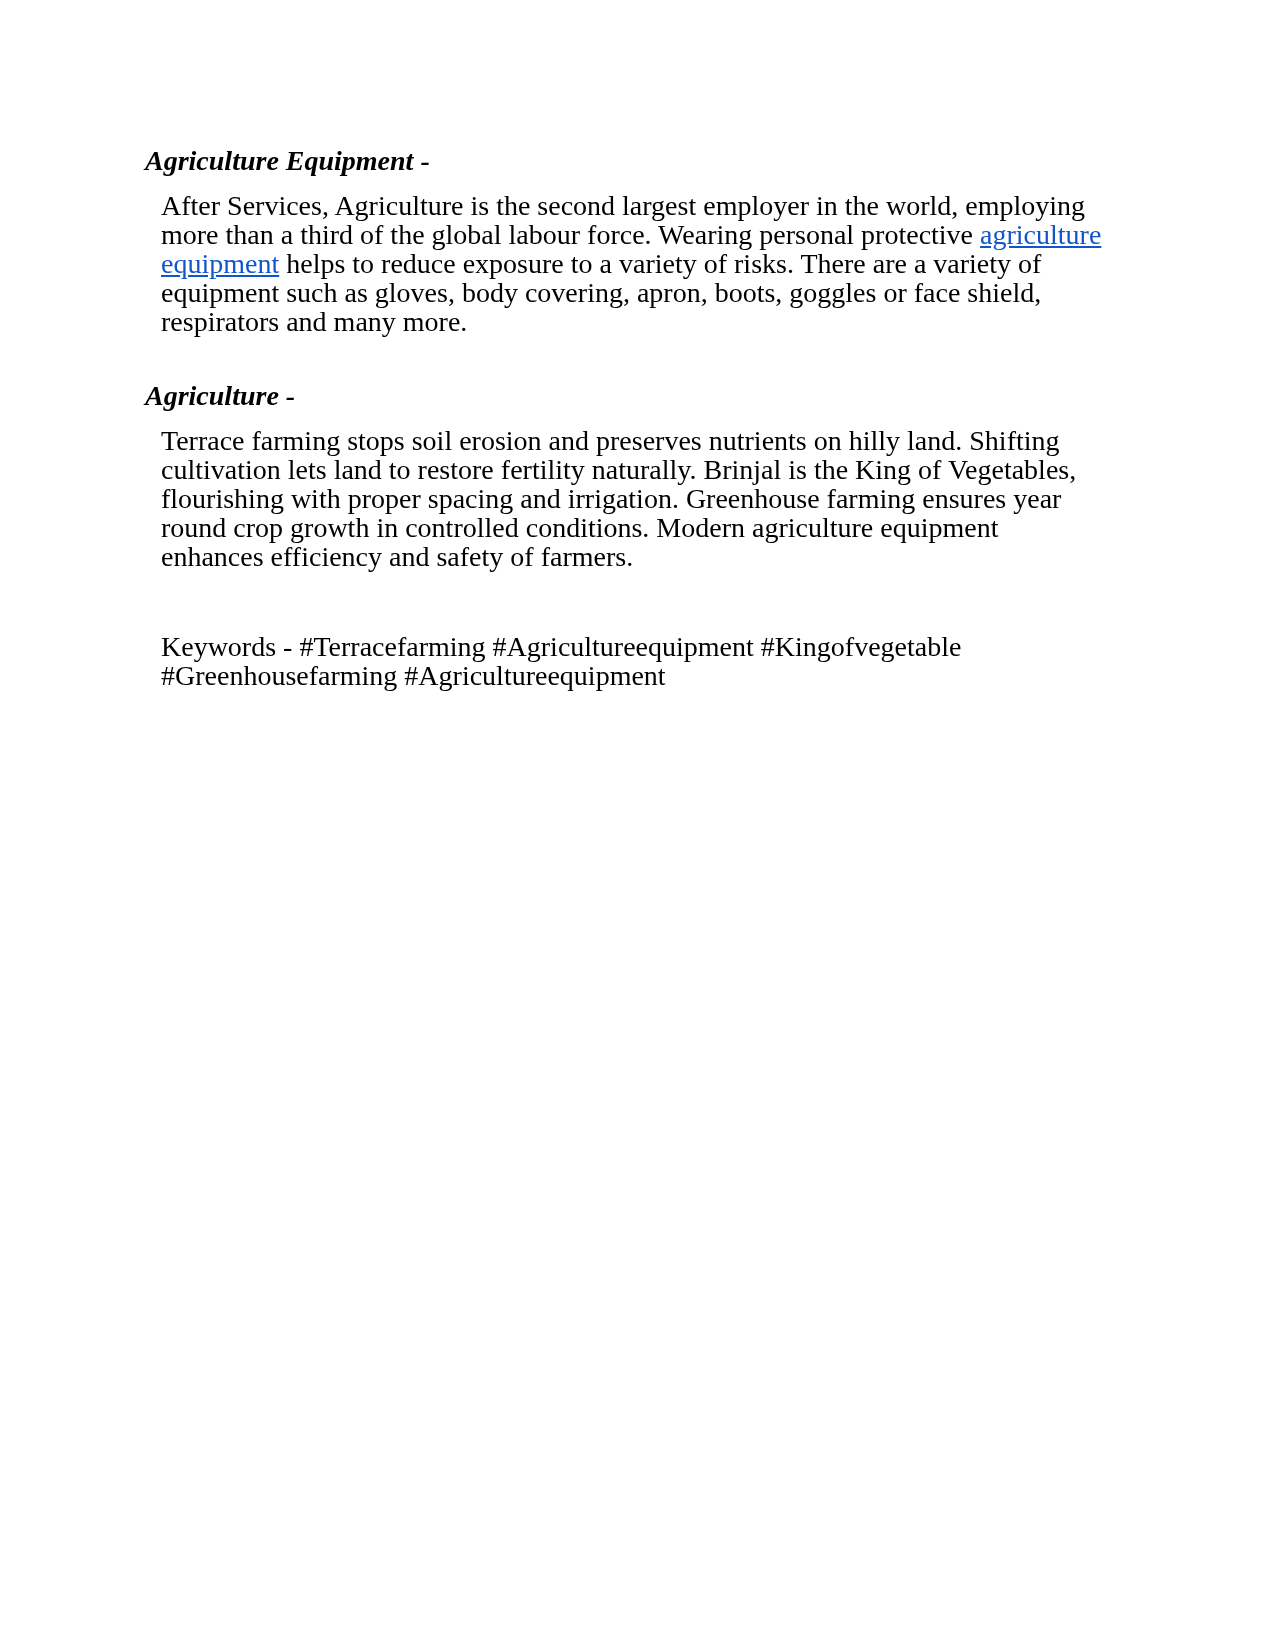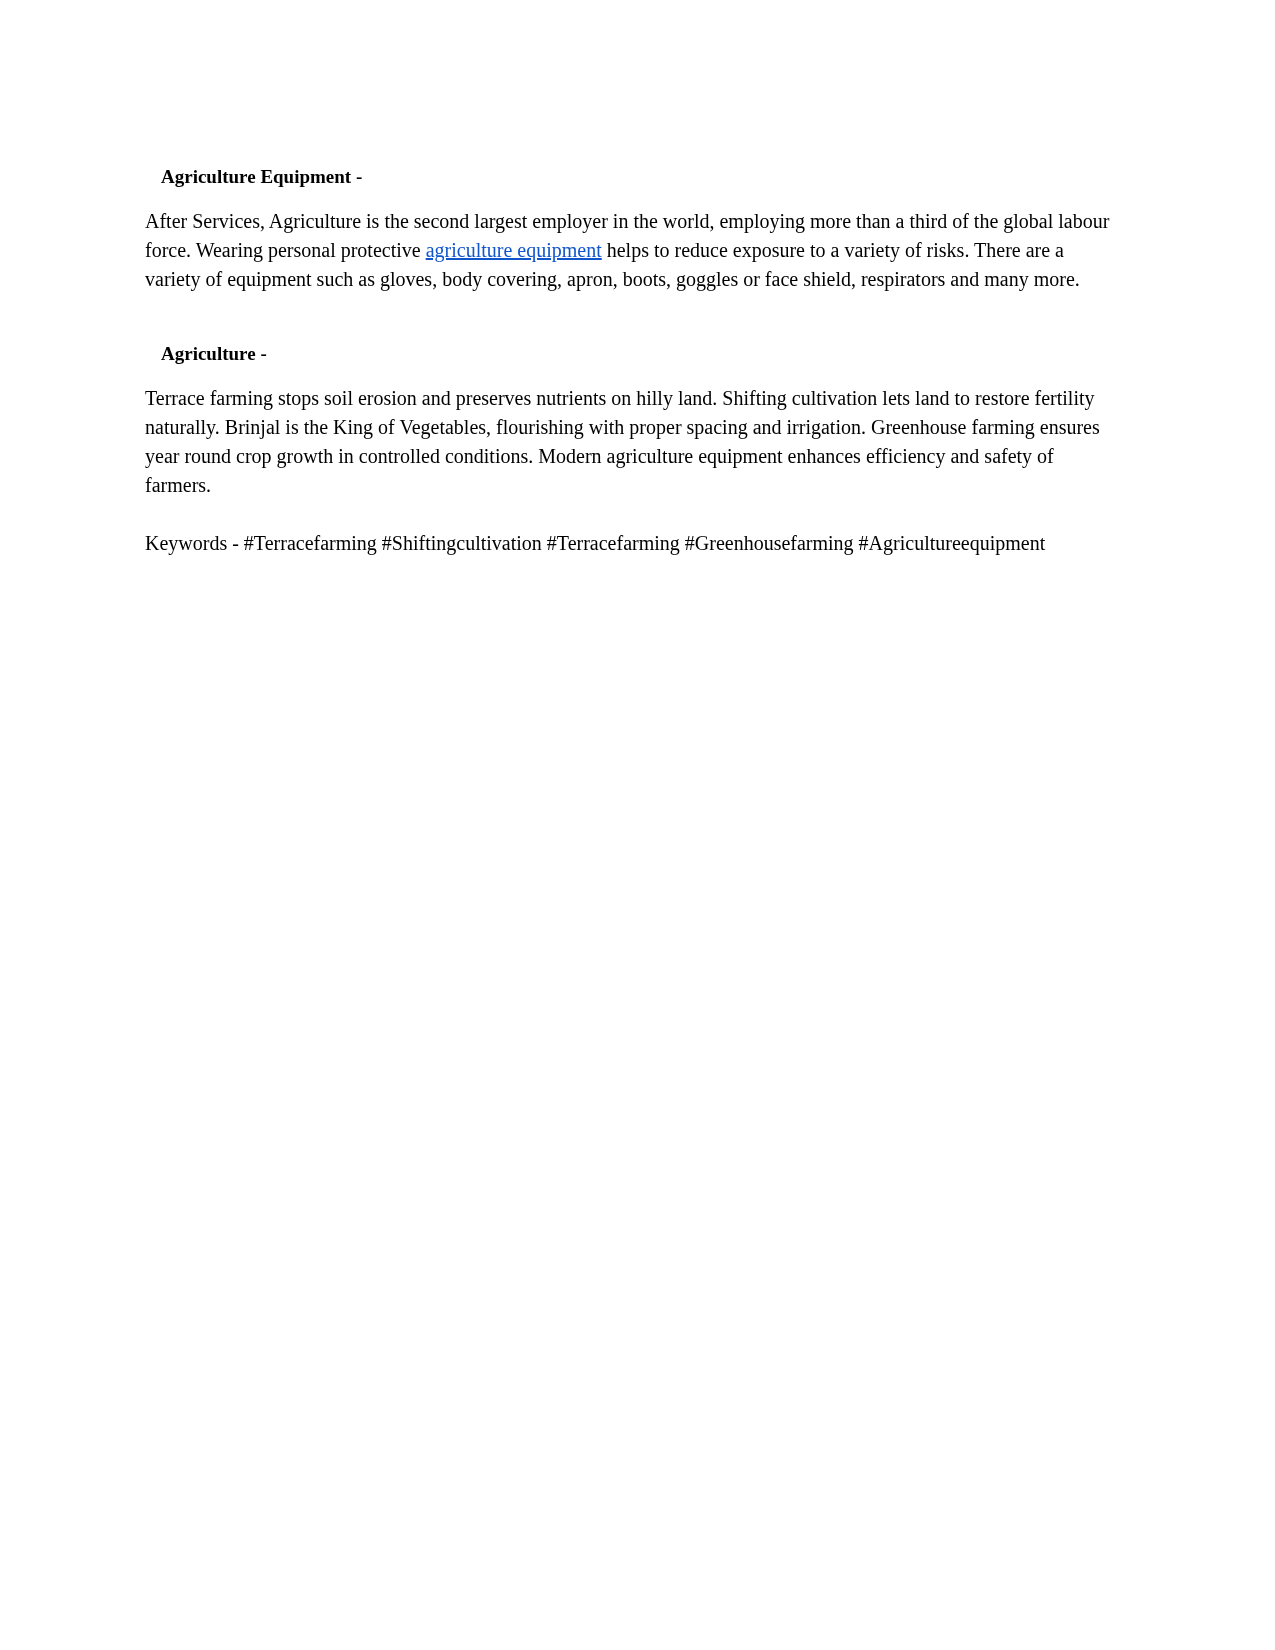--- a/index.html
+++ b/index.html
@@ -17,30 +17,31 @@
     box-sizing: border-box;
     width: 1275px;
     height: 1650px;
     padding: 146px 0 0 145px;
     background: var(--page-background, #ffffff);
   }
   .doc {
     width: 975px;
   }
   .heading {
-    font-size: 19px;
+    font-size: 28px;
     line-height: 29px;
     font-weight: bold;
-    margin: 16px;
+    margin: 0;
     padding: 0;
+    font-style: italic;
   }
   .para {
-    font-size: 20px;
+    font-size: 28px;
     line-height: 29px;
-    margin: 0;
+    margin: 16px;
     padding: 0;
   }
   .blank-line {
     height: 29px;
   }
   .doc-link {
     color: var(--link-color, #1155cc);
     text-decoration: underline;
     cursor: pointer;
   }
@@ -58,16 +59,16 @@
 
     <div class="blank-line"></div>
 
     <section>
       <h2 class="heading">Agriculture -</h2>
       <p class="para">Terrace farming stops soil erosion and preserves nutrients on hilly land. Shifting cultivation lets land to restore fertility naturally. Brinjal is the King of Vegetables, flourishing with proper spacing and irrigation. Greenhouse farming ensures year round crop growth in controlled conditions. Modern agriculture equipment enhances efficiency and safety of farmers.</p>
     </section>
 
     <div class="blank-line"></div>
 
-    <p class="para">Keywords - #Terracefarming #Shiftingcultivation #Terracefarming #Greenhousefarming #Agricultureequipment</p>
+    <p class="para">Keywords - #Terracefarming #Agricultureequipment #Kingofvegetable #Greenhousefarming #Agricultureequipment</p>
 
   </div>
 </main>
 
 </body></html>

